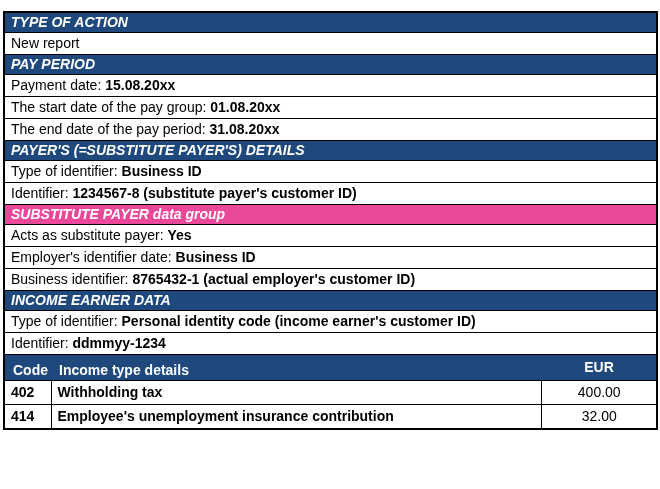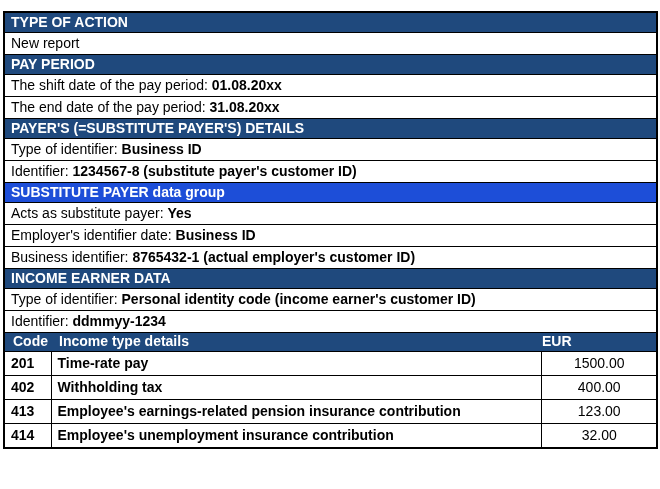--- a/index.html
+++ b/index.html
@@ -26,40 +26,41 @@
   col.c-eur  { width: 115px; }
 
   td { border: 1px solid #000000; overflow: hidden; white-space: nowrap; }
 
   td.hdr {
     background: #1F497D;
     color: #ffffff;
     font-weight: bold;
     padding: 1px 15px 2px 6px;
     height: 19px;
+    font-style: italic;
   }
-  td.hdr-light { background: #1d4ed8; }
+  td.hdr-light { background: #ec4899; }
 
   td.txt {
     background: #ffffff;
     padding: 2px 10px 3px 6px;
     height: 21px;
   }
   .val { font-weight: bold; }
 
   td.ith {
     background: #1F497D;
     color: #ffffff;
     font-weight: bold;
     border-left-width: 0;
     border-right-width: 0;
-    padding: 0 6px 2px 8px;
+    padding: 7px 6px 2px 8px;
     height: 19px;
   }
-  td.ith-eur { text-align: left; padding: 0 0 2px 0; }
+  td.ith-eur { text-align: center; padding: 0 0 2px 0; }
 
   tr.irow td { height: 24px; padding: 3px 6px 4px 6px; }
   td.code { font-weight: bold; padding-left: 8px; }
   td.desc { font-weight: bold; }
   td.eur  { text-align: center; }
 </style>
 </head>
 <body>
 
 <div class="page">
@@ -76,21 +77,27 @@
         </tr>
         <tr>
           <td colspan="3" class="txt">New report</td>
         </tr>
 
         <tr>
           <td colspan="3" class="hdr">PAY PERIOD</td>
         </tr>
         <tr>
           <td colspan="3" class="txt">
-            <span class="lbl">The shift date of the pay period:</span>
+            <span class="lbl">Payment date:</span>
+            <span class="val">15.08.20xx</span>
+          </td>
+        </tr>
+        <tr>
+          <td colspan="3" class="txt">
+            <span class="lbl">The start date of the pay group:</span>
             <span class="val">01.08.20xx</span>
           </td>
         </tr>
         <tr>
           <td colspan="3" class="txt">
             <span class="lbl">The end date of the pay period:</span>
             <span class="val">31.08.20xx</span>
           </td>
         </tr>
 
@@ -148,33 +155,23 @@
           </td>
         </tr>
 
         <tr>
           <td class="ith">Code</td>
           <td class="ith">Income type details</td>
           <td class="ith ith-eur">EUR</td>
         </tr>
 
         <tr class="irow">
-          <td class="code">201</td>
-          <td class="desc">Time-rate pay</td>
-          <td class="eur">1500.00</td>
-        </tr>
-        <tr class="irow">
           <td class="code">402</td>
           <td class="desc">Withholding tax</td>
           <td class="eur">400.00</td>
-        </tr>
-        <tr class="irow">
-          <td class="code">413</td>
-          <td class="desc">Employee's earnings-related pension insurance contribution</td>
-          <td class="eur">123.00</td>
         </tr>
         <tr class="irow">
           <td class="code">414</td>
           <td class="desc">Employee's unemployment insurance contribution</td>
           <td class="eur">32.00</td>
         </tr>
       </tbody>
     </table>
 
   </div>

